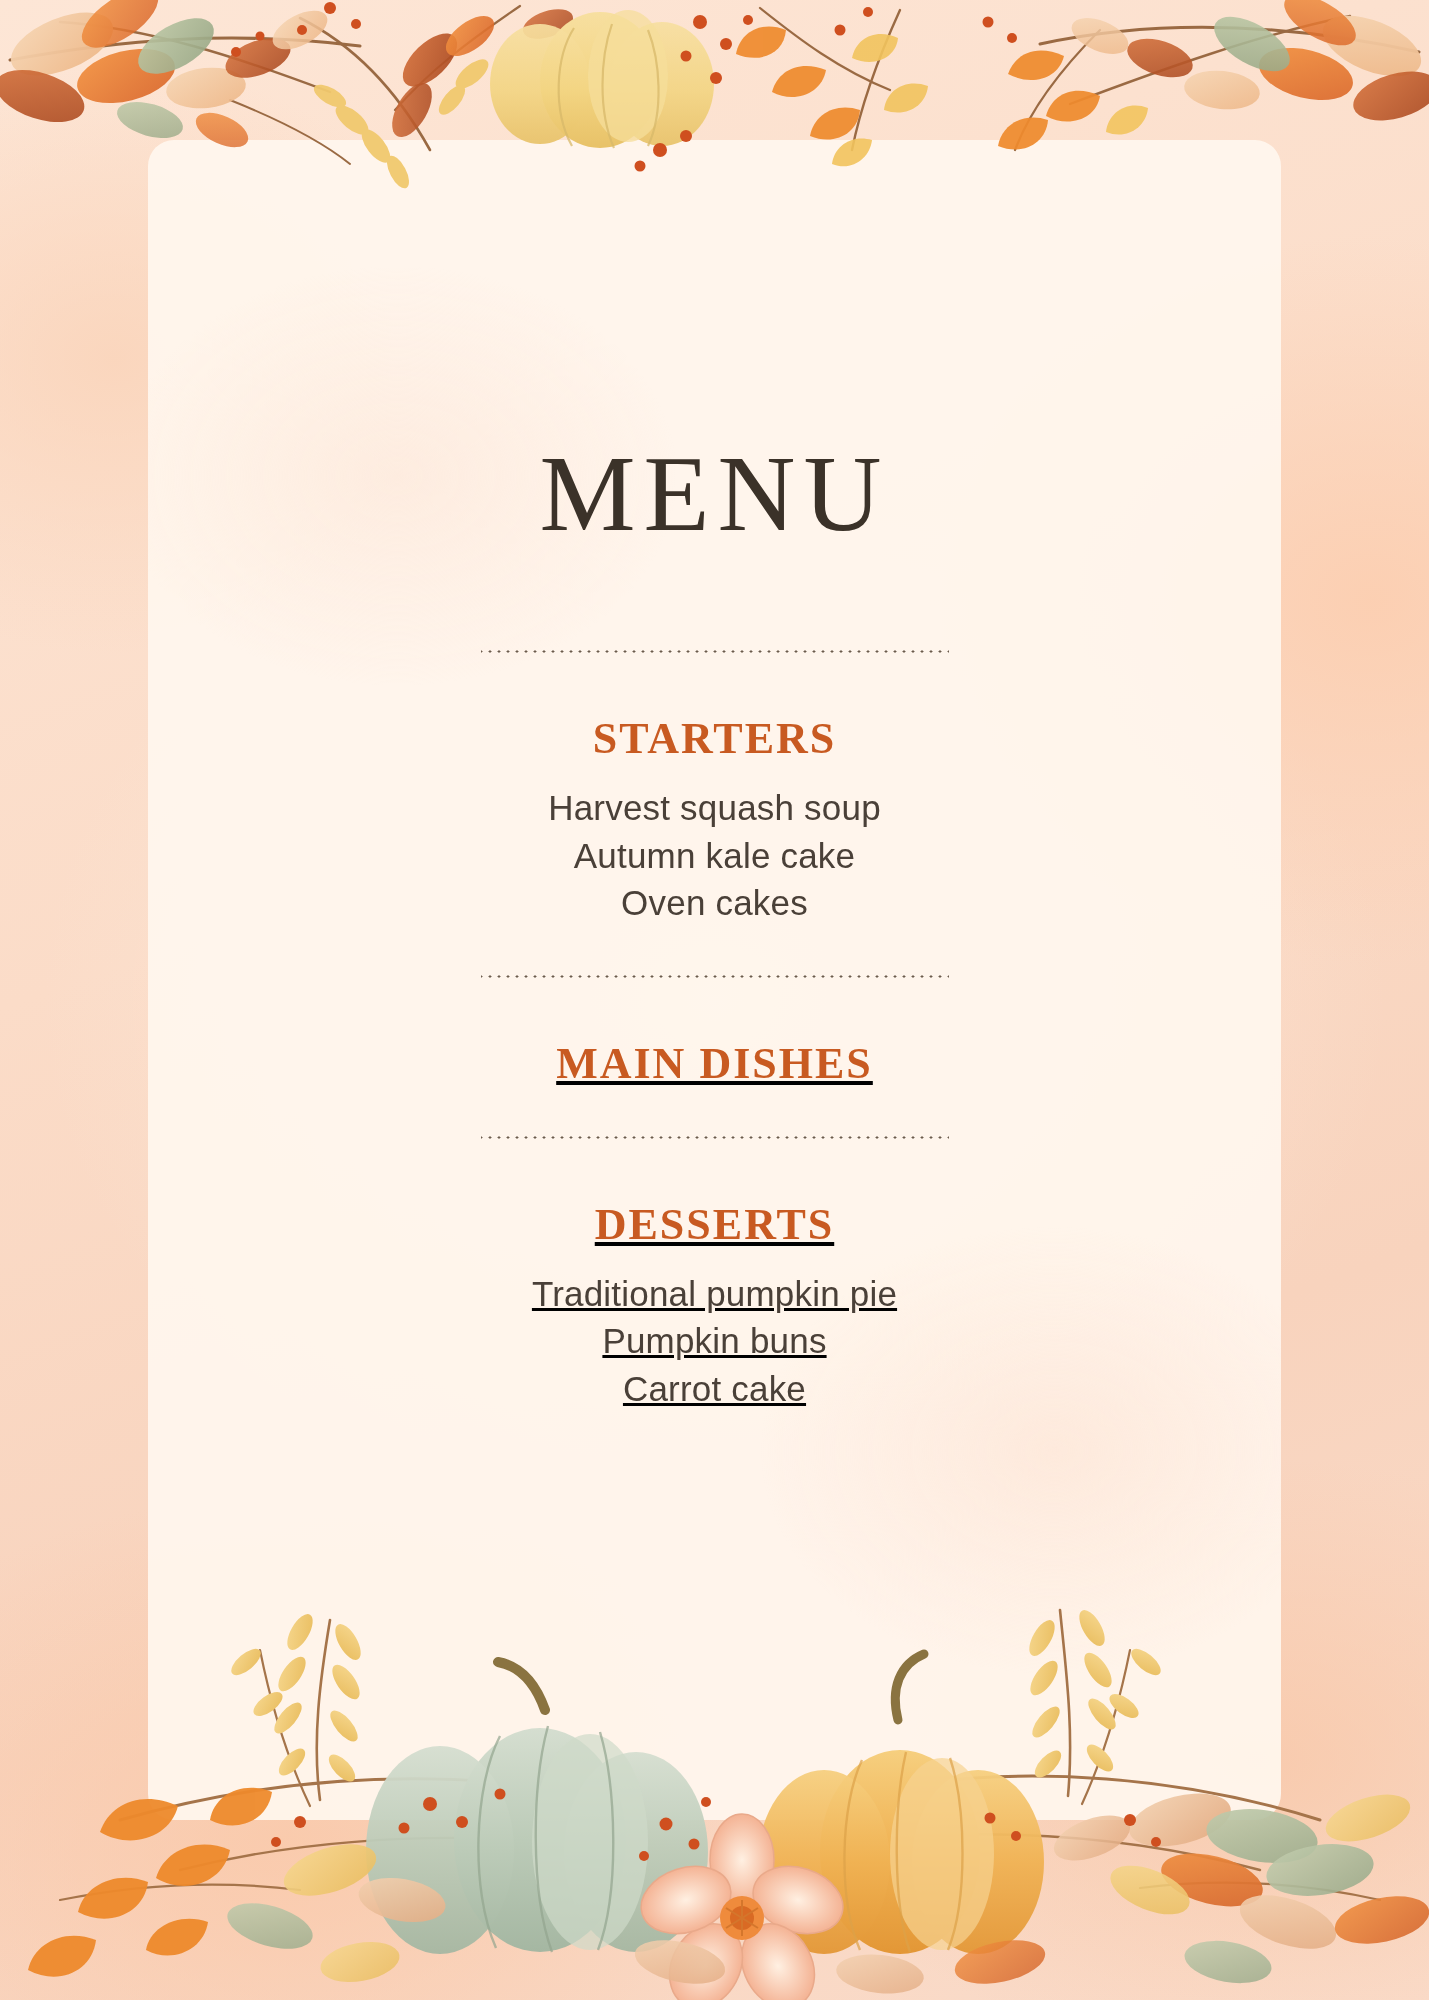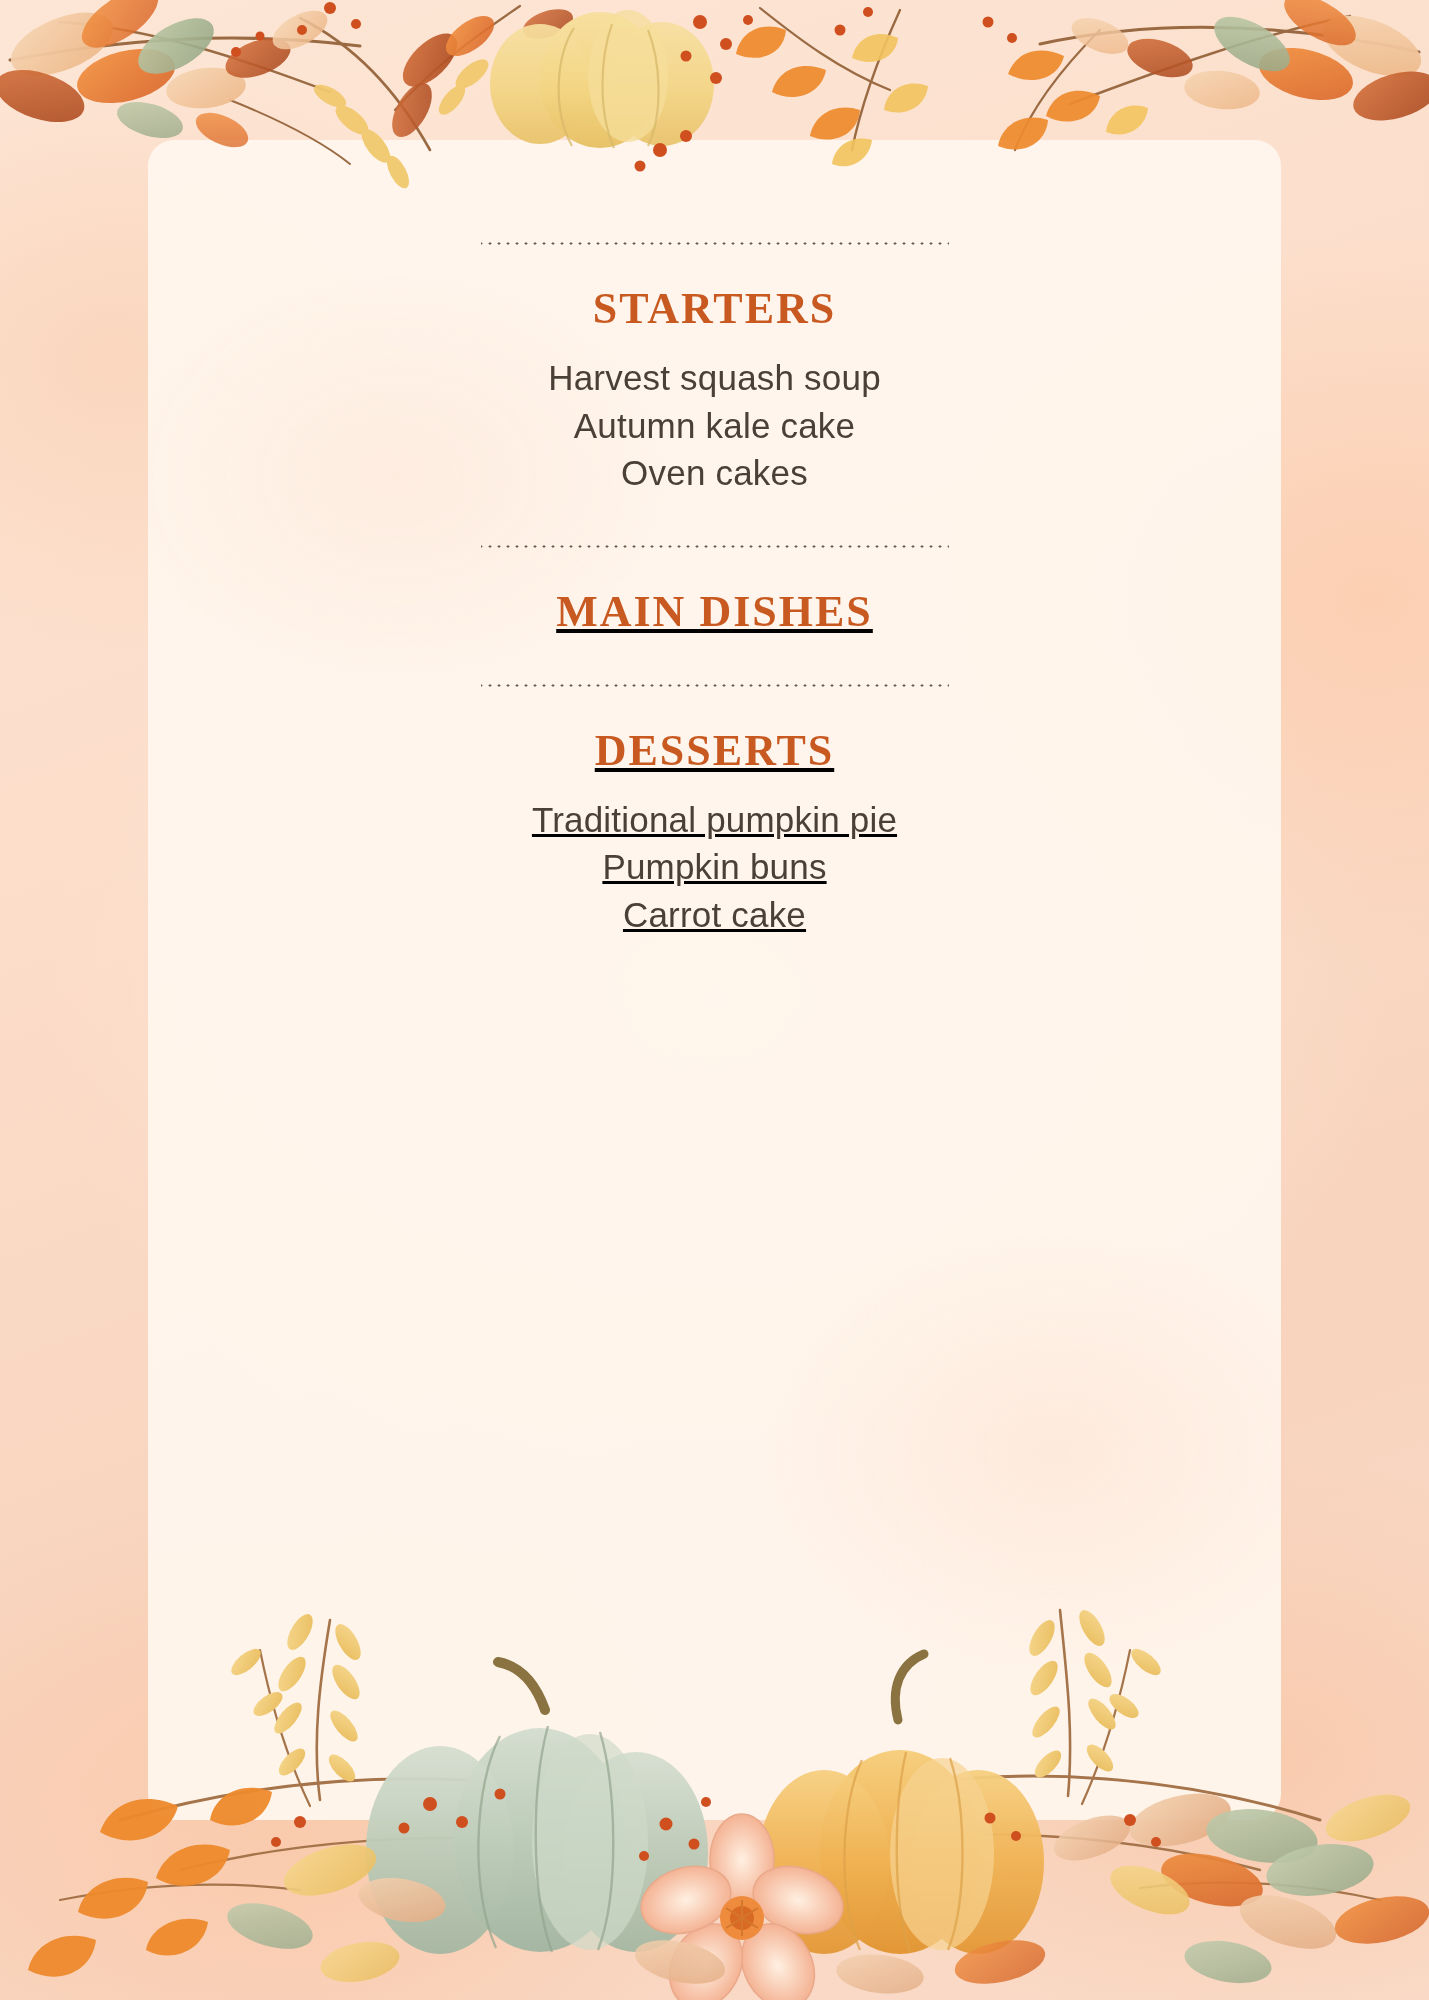--- a/index.html
+++ b/index.html
@@ -77,21 +77,21 @@
   }
   .div-1 { margin-top: 102px; }
   .div-2 { margin-top: 48px; }
   .div-3 { margin-top: 47px; }
   .section-title {
     font-family: "Liberation Serif", serif;
     font-weight: bold;
     font-size: 44px;
     letter-spacing: 2px;
     color: #c85a21;
-    margin-top: 38px;
+    margin-top: 60px;
   }
   .items {
     margin-top: 22px;
     display: flex;
     flex-direction: column;
     align-items: center;
   }
   .item {
     font-family: "Liberation Sans", sans-serif;
     font-size: 35px;
@@ -242,20 +242,21 @@
       <circle cx="840" cy="30" r="5.5"></circle>
         <circle cx="868" cy="12" r="5"></circle>
       <circle cx="988" cy="22" r="5.5"></circle>
         <circle cx="1012" cy="38" r="5"></circle>
       <circle cx="236" cy="52" r="5"></circle>
         <circle cx="260" cy="36" r="4.5"></circle>
     </g>
   </svg>
 
   <div class="content">
+    <div class="menu-title">MENU</div>
 
     <div class="divider div-1"></div>
 
     <div class="sect-starters" style="display:flex;flex-direction:column;align-items:center;">
       <div class="section-title">STARTERS</div>
       <div class="items">
         <div class="item">Harvest squash soup</div>
         <div class="item">Autumn kale cake</div>
         <div class="item">Oven cakes</div>
       </div>

